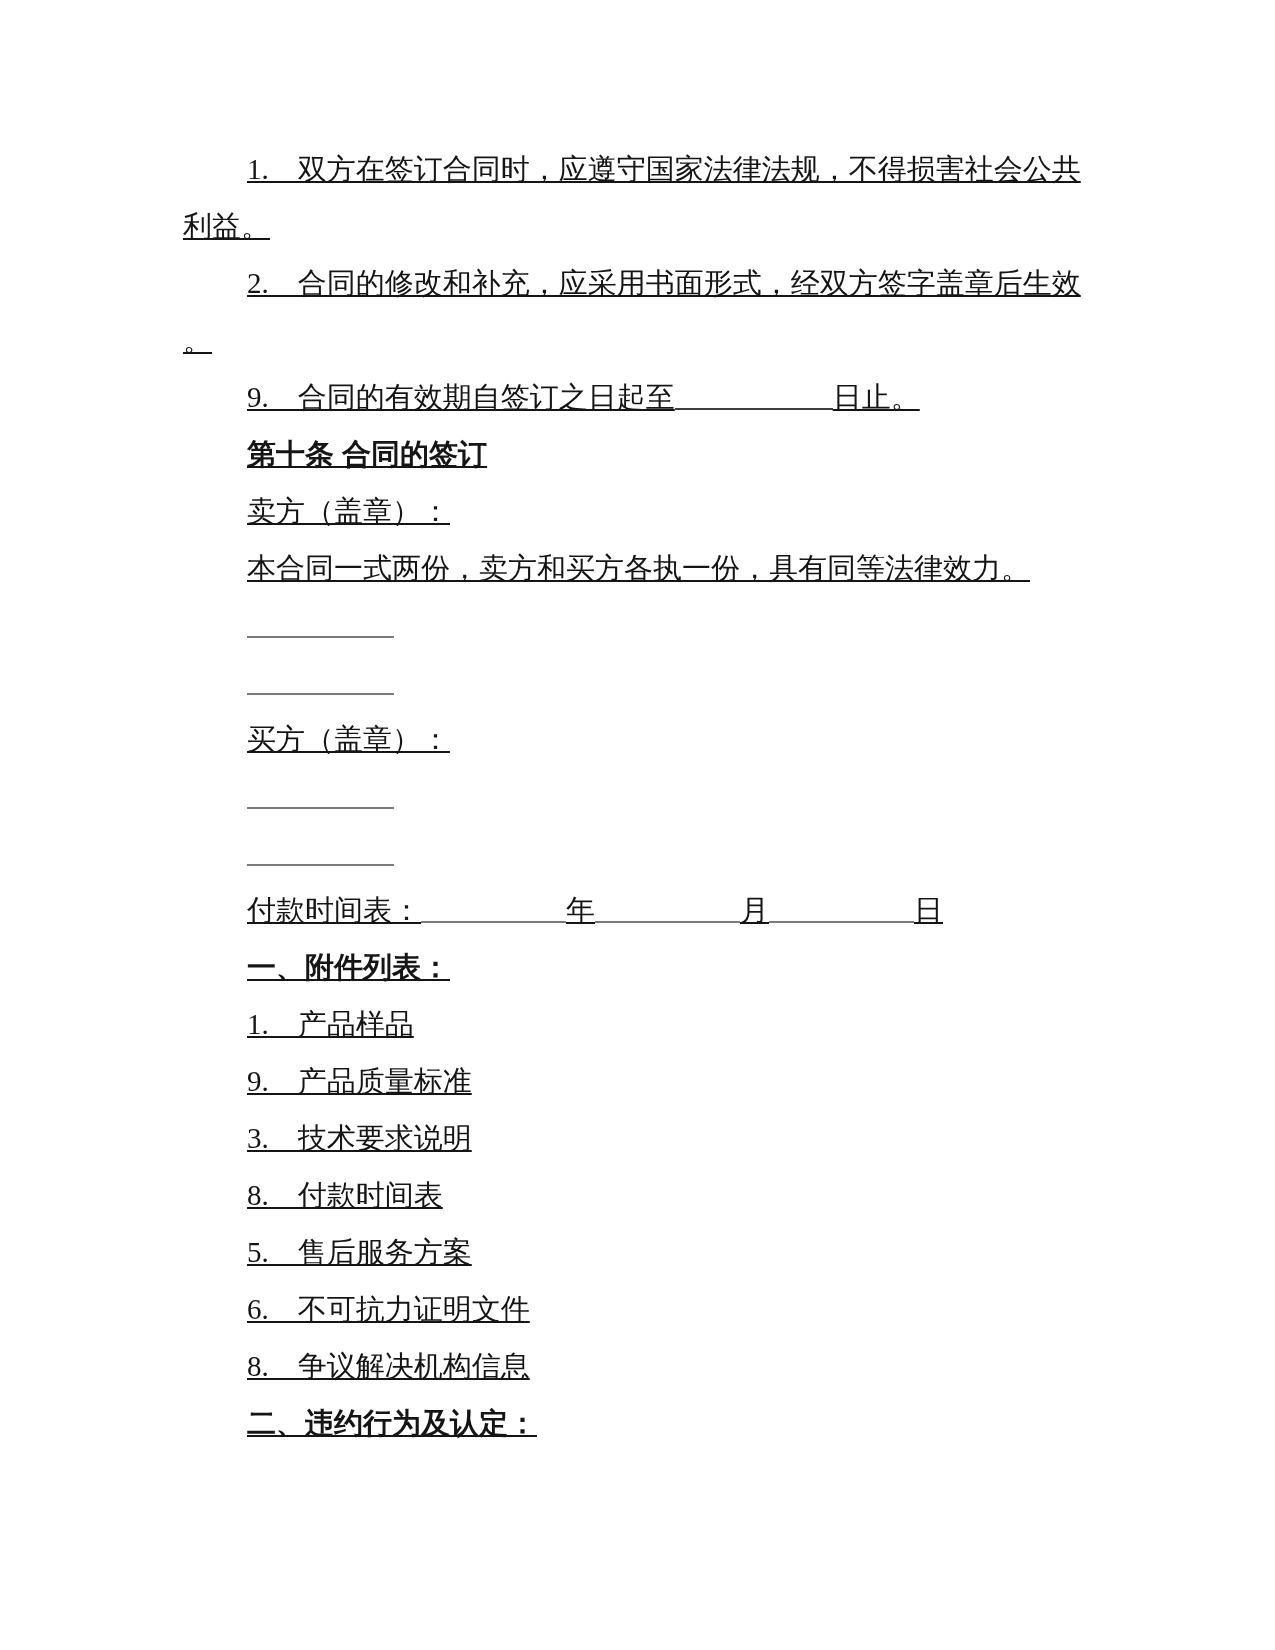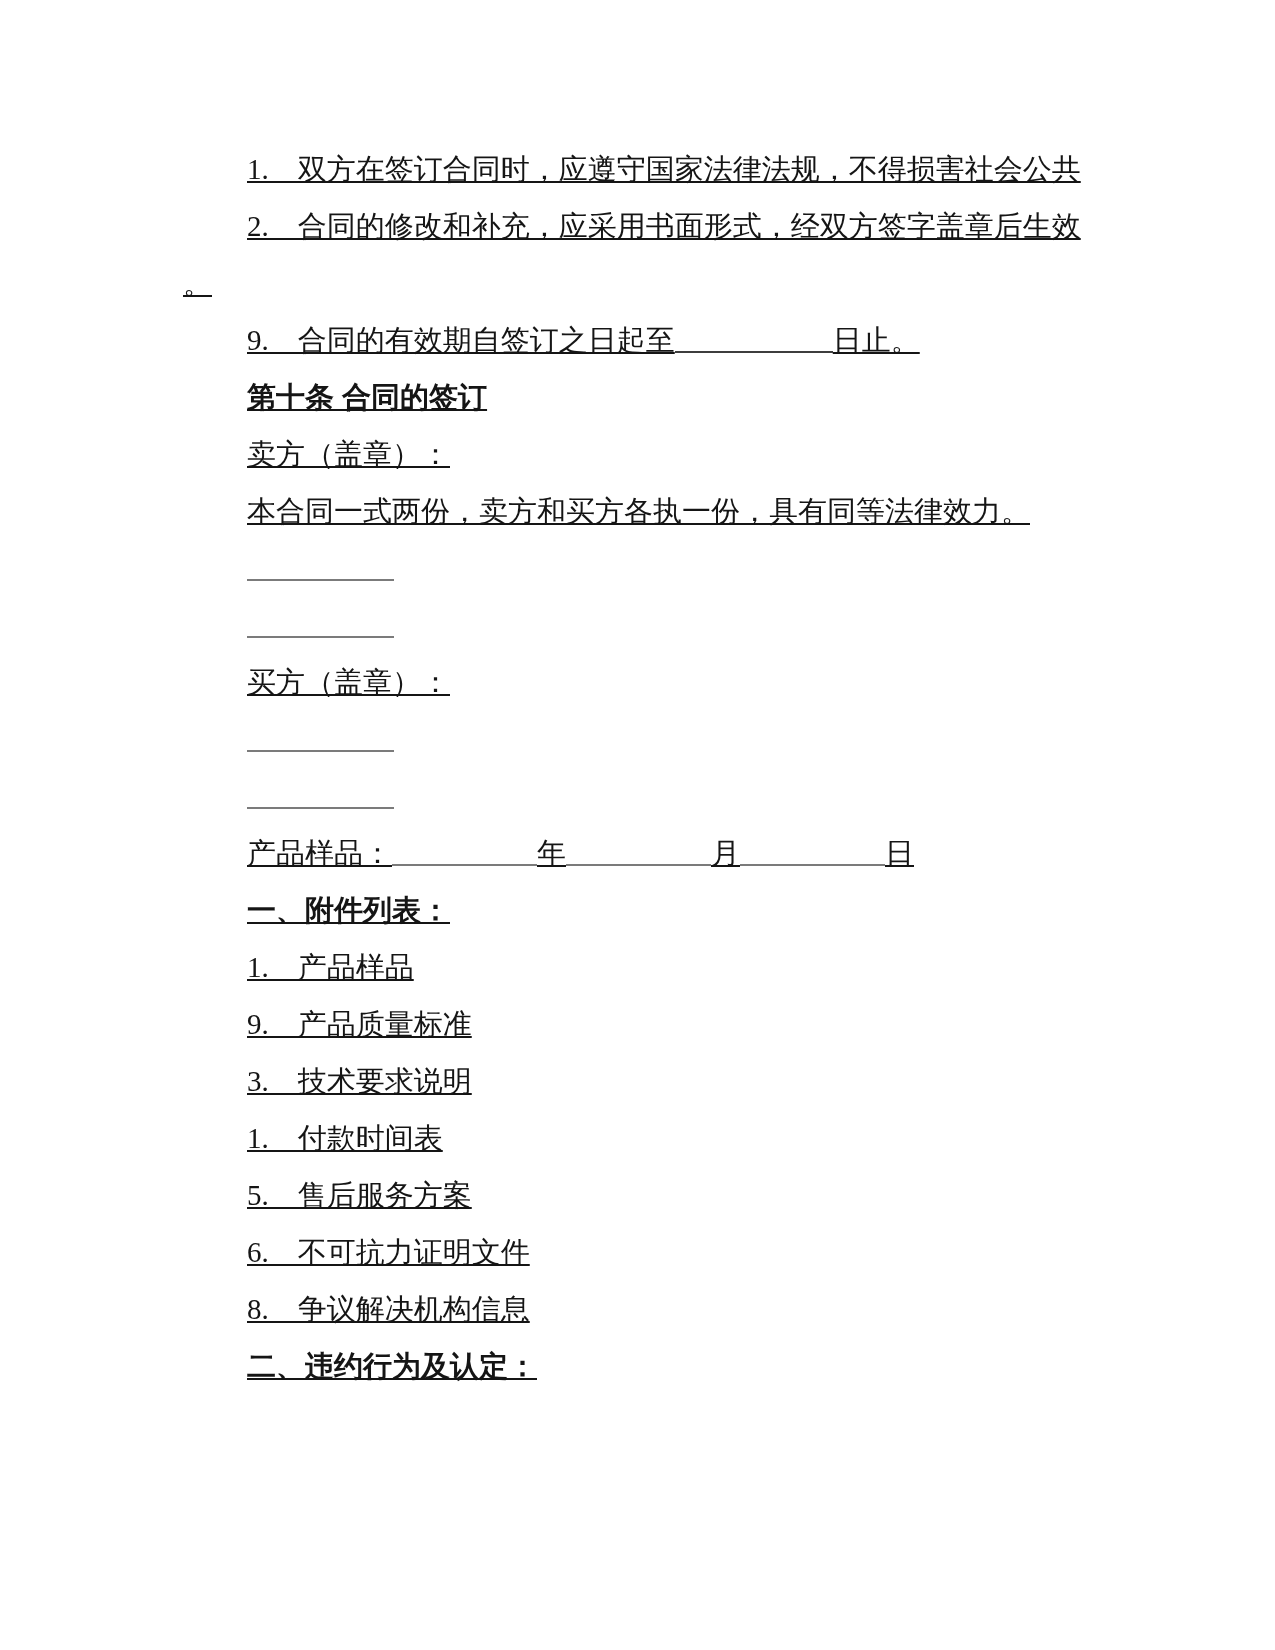--- a/index.html
+++ b/index.html
@@ -45,35 +45,36 @@
   .blank.dark {
     border-bottom-color: #3d3d3d;
   }
 </style>
 </head>
 <body>
 
 <div class="page">
   <div class="doc">
       <div class="line indent"><span class="run">1.　双方在签订合同时，应遵守国家法律法规，不得损害社会公共</span></div>
+      <div class="line"><span class="run">利益。</span></div>
       <div class="line indent"><span class="run">2.　合同的修改和补充，应采用书面形式，经双方签字盖章后生效</span></div>
       <div class="line"><span class="run">。</span></div>
       <div class="line indent"><span class="run">9.　合同的有效期自签订之日起至</span><span class="blank dark" style="width: 158px;"></span><span class="run">日止。</span></div>
       <div class="line bold indent"><span class="run">第十条 合同的签订</span></div>
       <div class="line indent"><span class="run">卖方（盖章）：</span></div>
       <div class="line indent"><span class="run">本合同一式两份，卖方和买方各执一份，具有同等法律效力。</span></div>
       <div class="line indent"><span class="blank" style="width: 147px;"></span></div>
       <div class="line indent"><span class="blank" style="width: 147px;"></span></div>
       <div class="line indent"><span class="run">买方（盖章）：</span></div>
       <div class="line indent"><span class="blank" style="width: 147px;"></span></div>
       <div class="line indent"><span class="blank" style="width: 147px;"></span></div>
-      <div class="line indent"><span class="run">产品样品：</span><span class="blank" style="width: 145px;"></span><span class="run">年</span><span class="blank" style="width: 145px;"></span><span class="run">月</span><span class="blank" style="width: 145px;"></span><span class="run">日</span></div>
+      <div class="line indent"><span class="run">付款时间表：</span><span class="blank" style="width: 145px;"></span><span class="run">年</span><span class="blank" style="width: 145px;"></span><span class="run">月</span><span class="blank" style="width: 145px;"></span><span class="run">日</span></div>
       <div class="line bold indent"><span class="run">一、附件列表：</span></div>
       <div class="line indent"><span class="run">1.　产品样品</span></div>
       <div class="line indent"><span class="run">9.　产品质量标准</span></div>
       <div class="line indent"><span class="run">3.　技术要求说明</span></div>
-      <div class="line indent"><span class="run">1.　付款时间表</span></div>
+      <div class="line indent"><span class="run">8.　付款时间表</span></div>
       <div class="line indent"><span class="run">5.　售后服务方案</span></div>
       <div class="line indent"><span class="run">6.　不可抗力证明文件</span></div>
       <div class="line indent"><span class="run">8.　争议解决机构信息</span></div>
       <div class="line bold indent"><span class="run">二、违约行为及认定：</span></div>
     </div>
 </div>
 
 </body></html>

